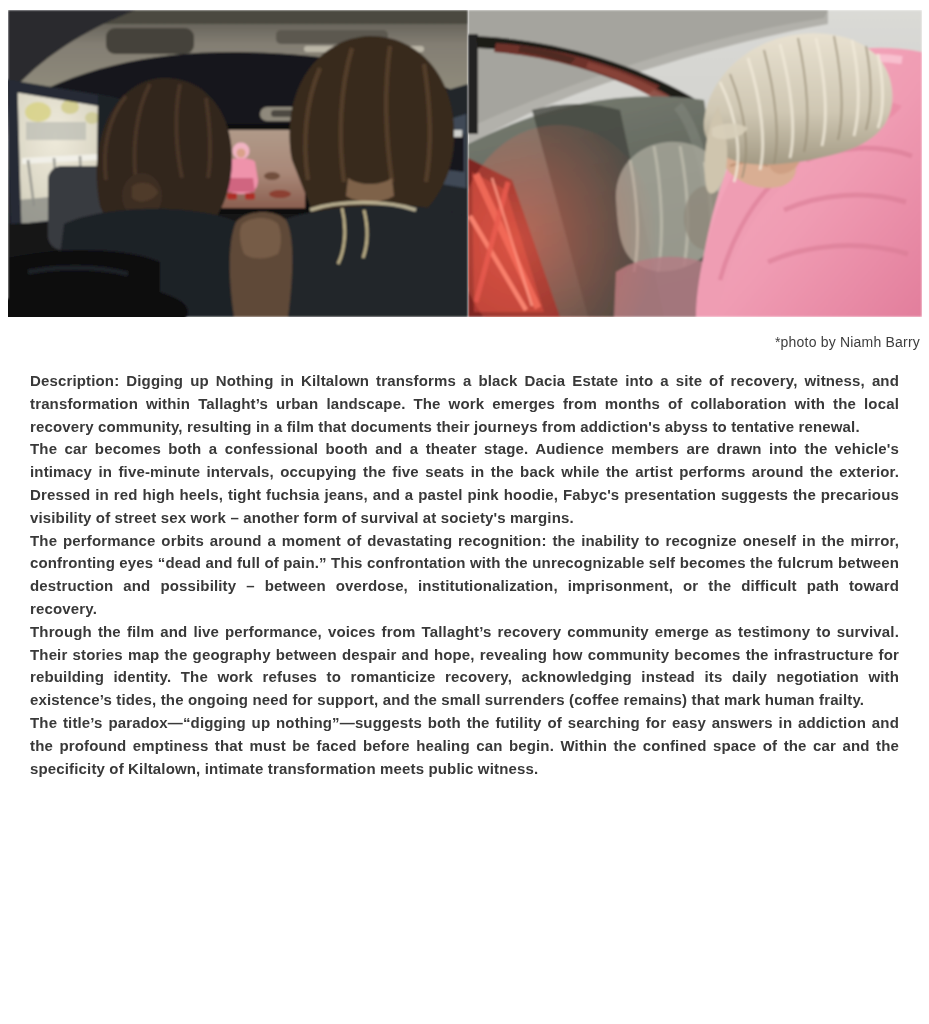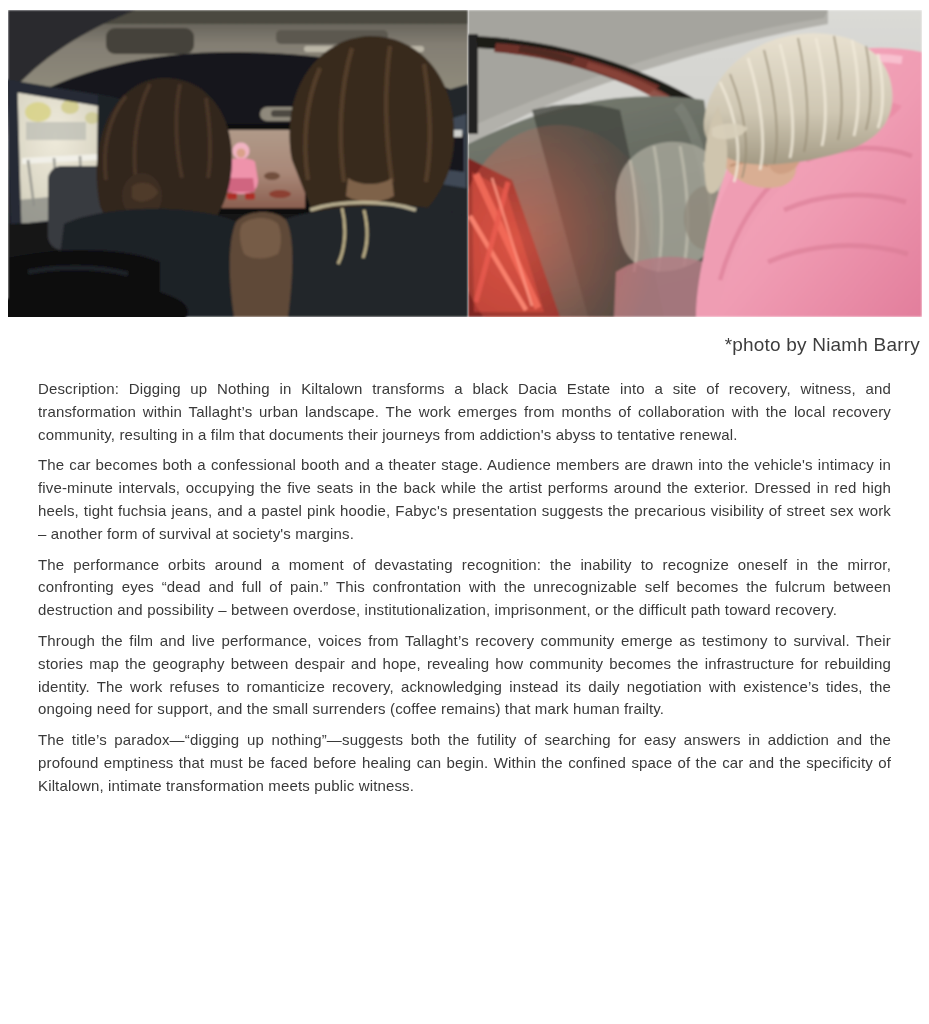--- a/index.html
+++ b/index.html
@@ -11,28 +11,28 @@
   .photo-row{
     position:absolute;left:8px;top:10px;width:914px;height:307px;
     display:flex;gap:0;
   }
   .photo{display:block;height:307px;}
   .photo.left{width:460px;}
   .photo.right{width:454px;}
   .photo svg{display:block;width:100%;height:100%;}
   .caption{
     position:absolute;top:334px;left:0;right:9px;
-    text-align:right;font-size:19px;letter-spacing:.2px;color:#3d3d3d;
+    text-align:right;font-size:14px;letter-spacing:.2px;color:#3d3d3d;
   }
   .description{
     position:absolute;top:370px;left:30px;width:869px;
     font-size:15px;line-height:22.8px;letter-spacing:.15px;
     text-align:justify;color:#393939;
   }
-  .description p{margin:8px;padding:0;}
+  .description p{margin:0;padding:0;font-weight:bold;}
 </style>
 </head>
 <body>
 
 <div class="photo-row">
 
   <div class="photo left" role="img">
     <svg viewBox="0 0 460 307" preserveAspectRatio="none">
       <defs>
         <linearGradient id="lceil" x1="0" y1="0" x2="0" y2="1">

